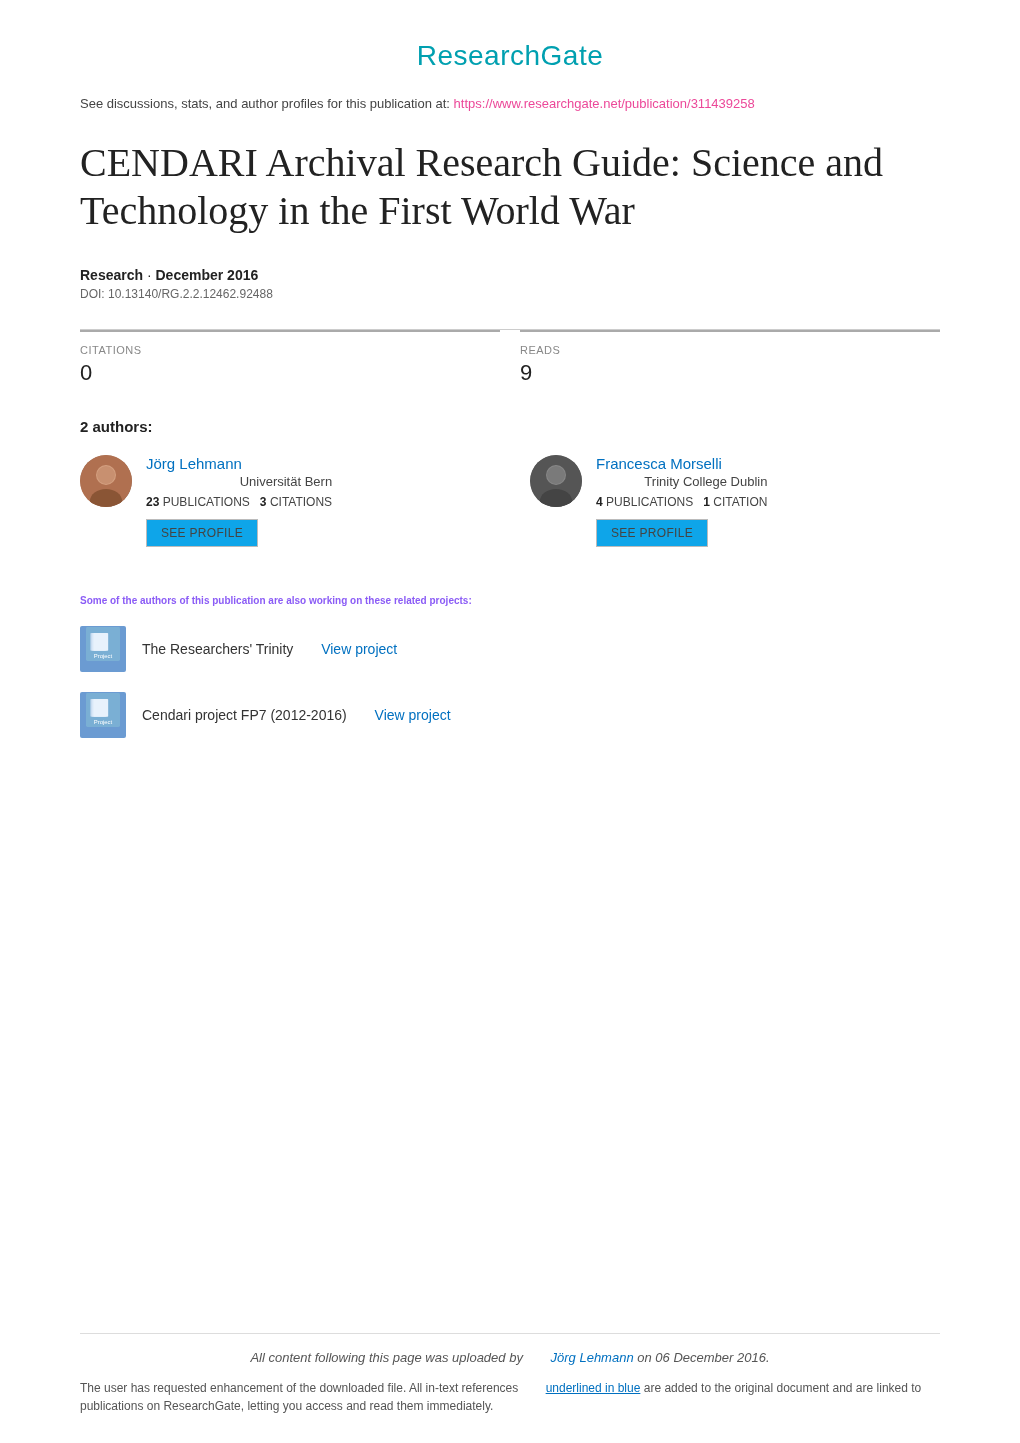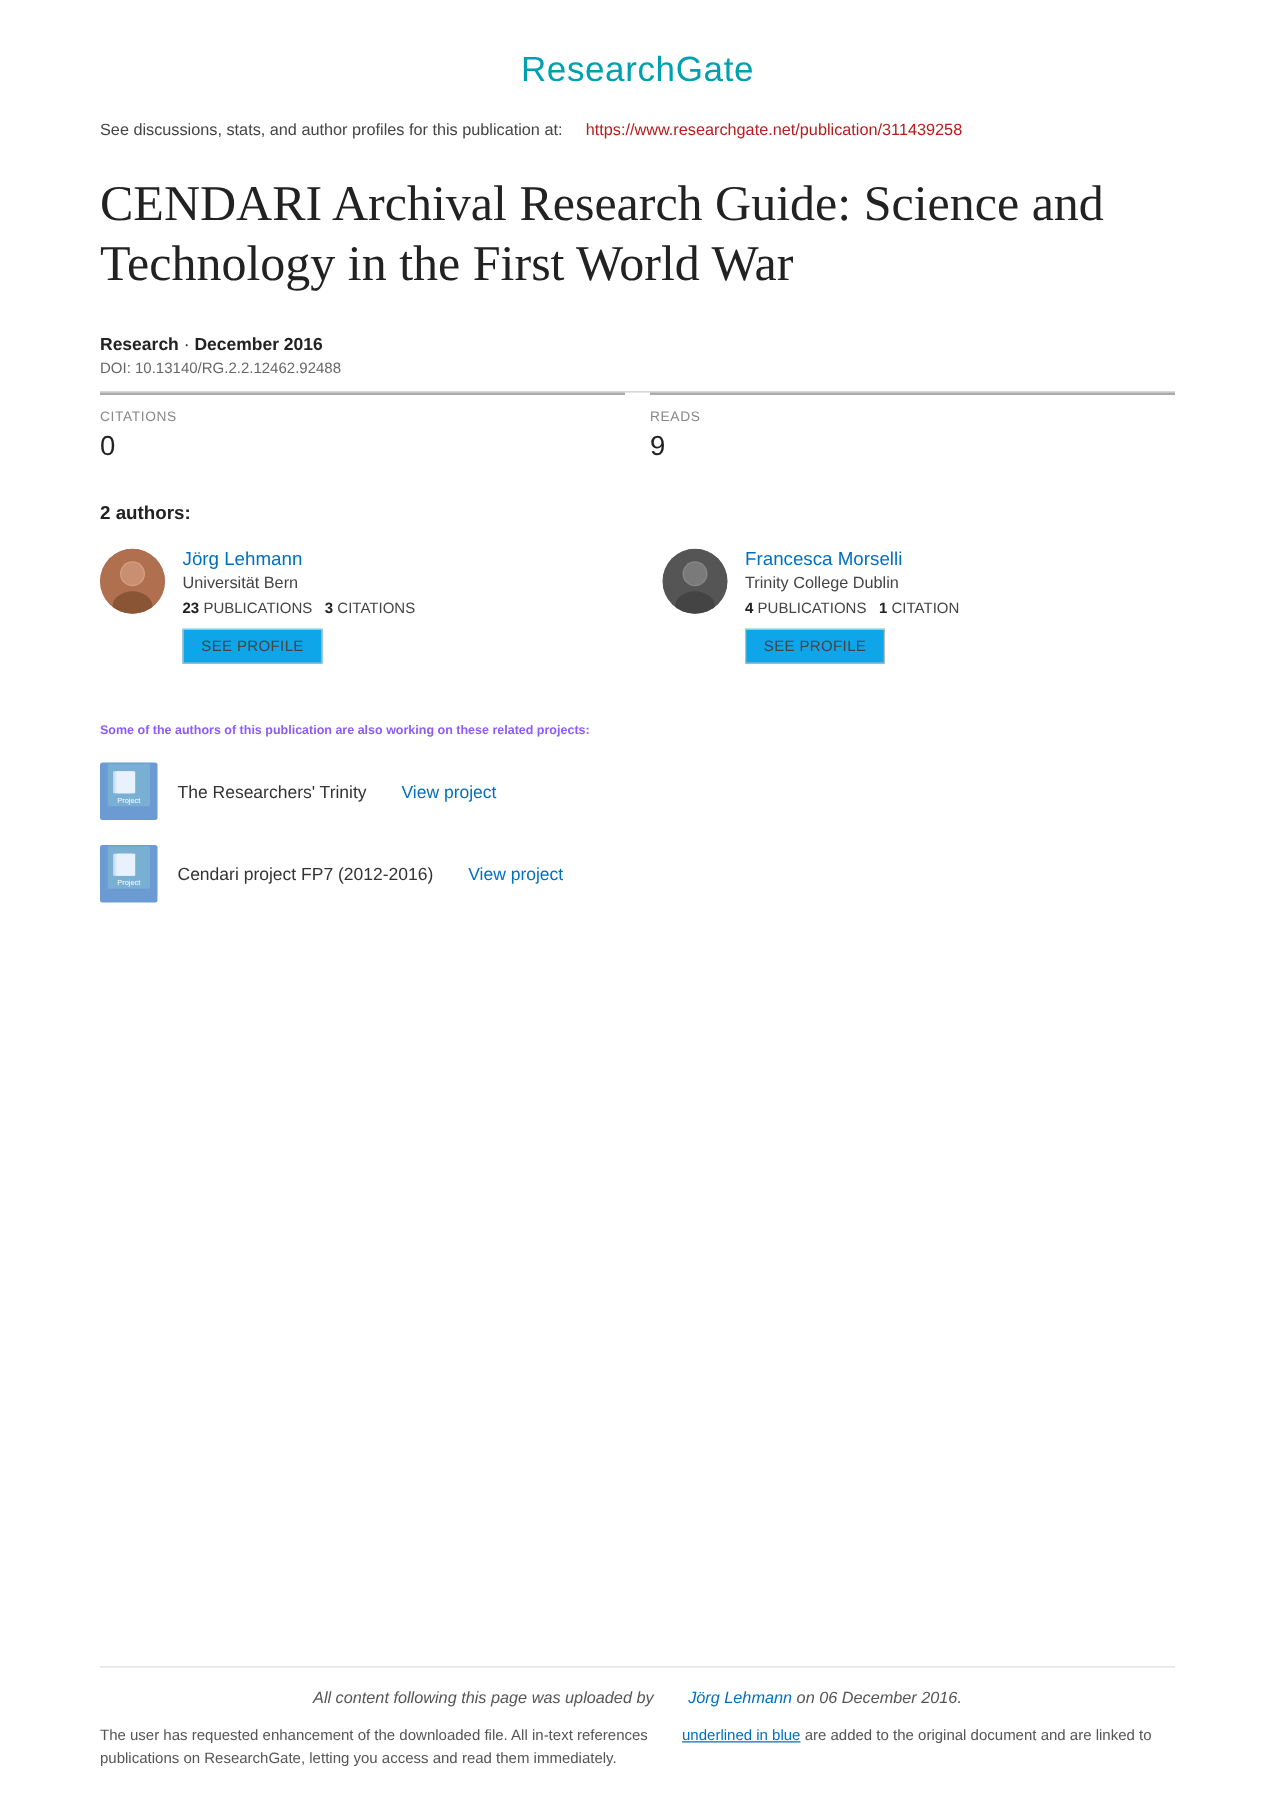--- a/index.html
+++ b/index.html
@@ -28,23 +28,22 @@
       letter-spacing: 0.5px;
     }
     
     .pub-url-line {
       font-size: 13px;
       color: #444;
       margin-bottom: 28px;
       font-family: Arial, sans-serif;
     }
     .pub-url-line a {
-      color: #b91c1c;
+      color: #ec4899;
       text-decoration: none;
-      margin-left: 15px;
     }
     
     .title {
       font-size: 40px;
       font-weight: 400;
       color: #222;
       line-height: 1.2;
       margin-bottom: 32px;
       font-family: Georgia, serif;
     }
@@ -54,21 +53,21 @@
       font-weight: 700;
       color: #222;
       font-family: Arial, sans-serif;
       margin-bottom: 4px;
     }
     .meta-type span.dot { font-weight: 400; }
     .meta-doi {
       font-size: 12px;
       color: #666;
       font-family: Arial, sans-serif;
-      margin-bottom: 12px;
+      margin-bottom: 28px;
     }
     
     .stats-row {
       display: flex;
       border-top: 1px solid #ccc;
       margin-bottom: 32px;
     }
     .stat-col {
       flex: 1;
       padding-top: 12px;
@@ -138,20 +137,21 @@
       color: #0070c0;
       font-family: Arial, sans-serif;
       margin-bottom: 2px;
       cursor: pointer;
     }
     .author-affiliation {
       font-size: 13px;
       color: #444;
       font-family: Arial, sans-serif;
       margin-bottom: 6px;
+      text-align: right;
     }
     .author-stats {
       font-size: 12px;
       color: #444;
       font-family: Arial, sans-serif;
       margin-bottom: 10px;
     }
     .author-stats strong {
       font-weight: 700;
       color: #222;

